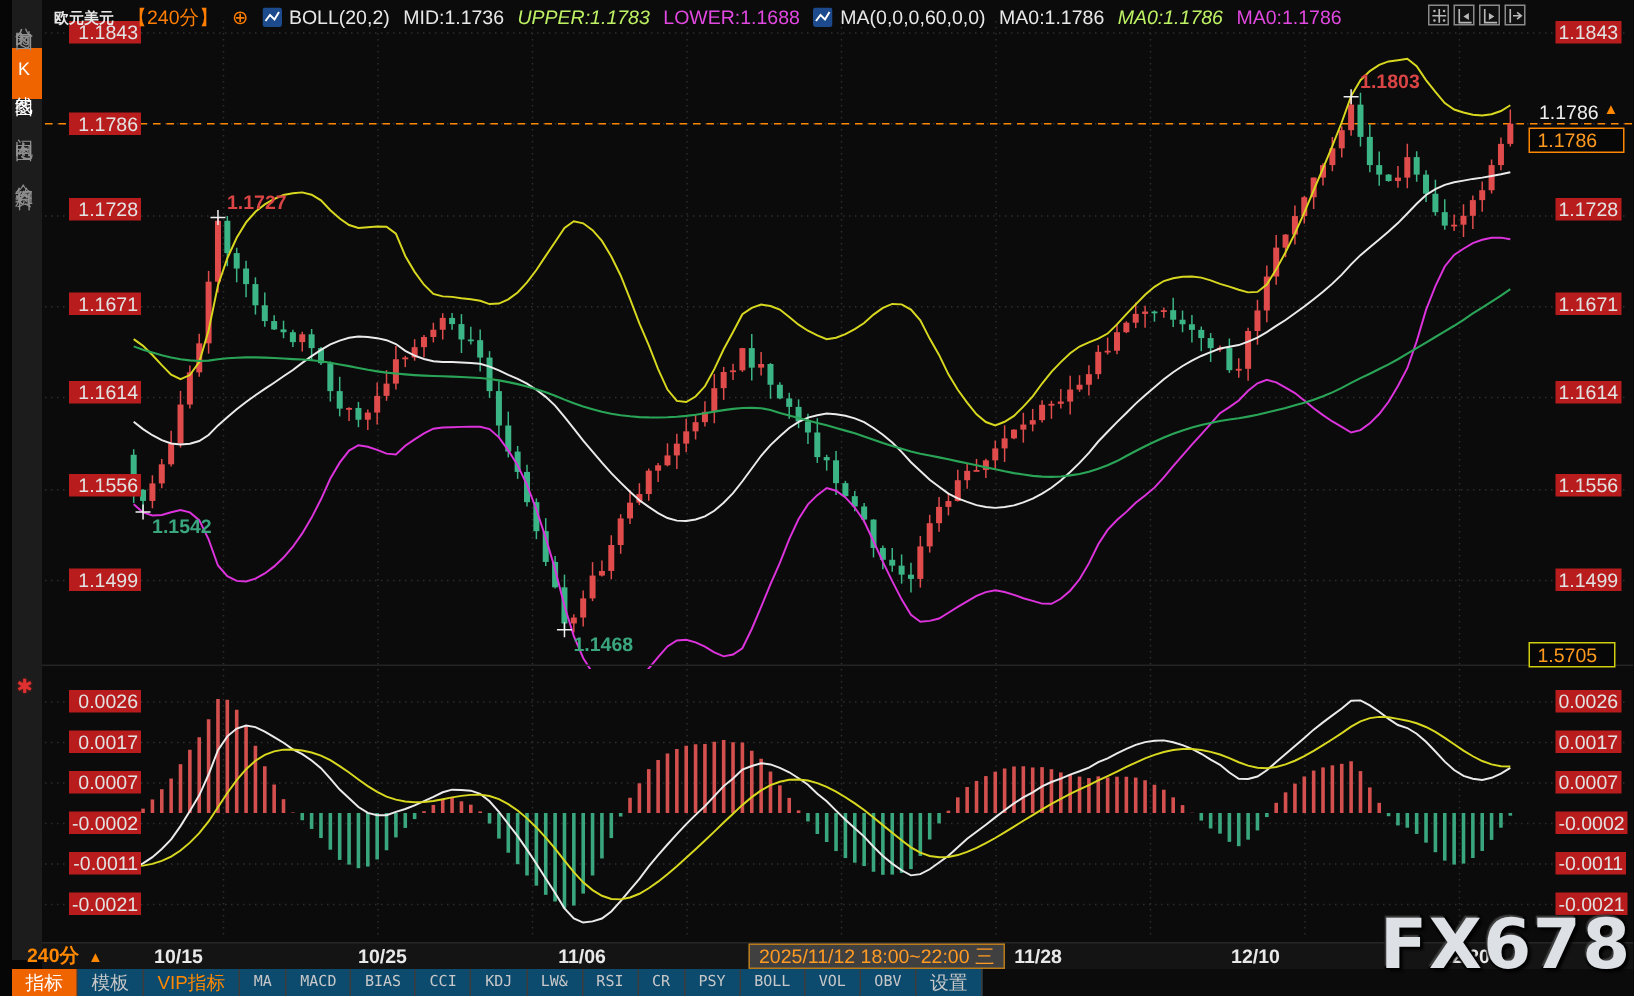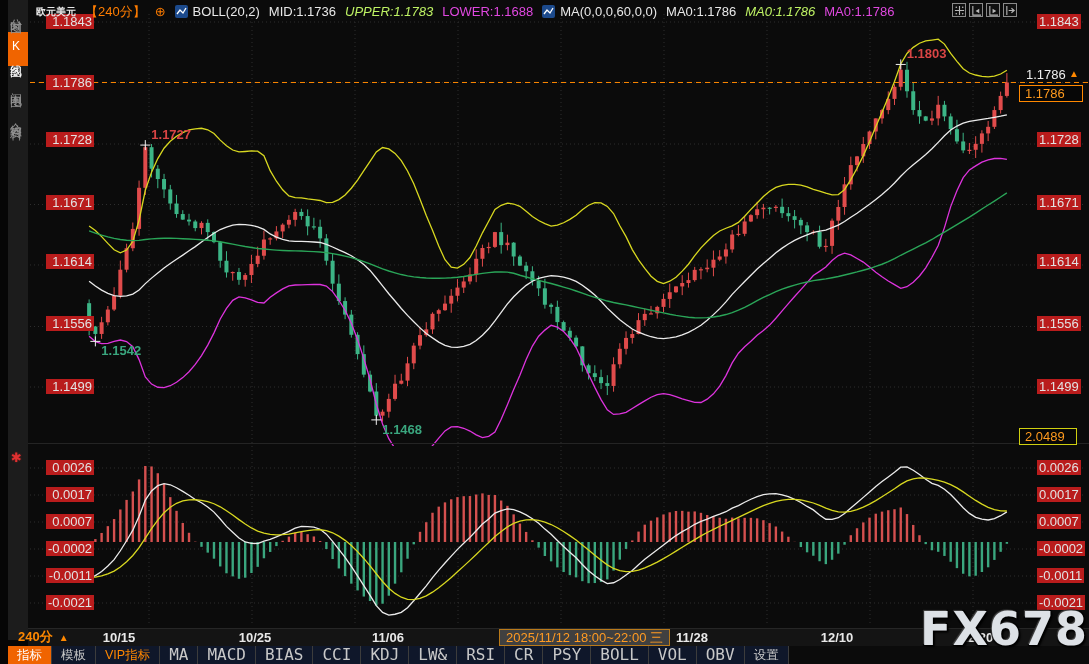--- a/index.html
+++ b/index.html
@@ -51,24 +51,24 @@
   .date-strip { position:absolute; left:28px; top:628px; width:1061px; height:18px; background:#141414;
                 border-top:1px solid #262626; z-index:5; }
   .dlab { position:absolute; top:1px; transform:translateX(-50%); color:#e8e8e8; font-weight:bold;
           font-size:13px; line-height:16px; }
   .dhl { position:absolute; left:471px; top:0px; height:17px; line-height:15px; border:1px solid #b97a1a;
          background:#404040; color:#ff9a22; font-size:13px; padding:0 6px; }
   .period { position:absolute; left:2px; top:1px; color:#ff8800; font-weight:bold; font-size:13px;
             line-height:16px; cursor:pointer; z-index:6; }
   .period .up { font-size:10px; margin-left:6px; }
 
-  .tabbar { position:absolute; left:8px; top:646px; height:18px; z-index:6; display:flex; background:#0f172a; }
+  .tabbar { position:absolute; left:8px; top:646px; height:18px; z-index:6; display:flex; background:#0c4a6e; }
   .tab { height:18px; line-height:18px; padding:0 9px; font-size:12.5px; color:#c8c8c8;
          border-right:1px solid #3c3c3c; cursor:pointer; white-space:nowrap; }
-  .tab.en { font-family:"DejaVu Sans Mono","Liberation Mono",monospace; font-size:16px; }
+  .tab.en { font-family:"DejaVu Sans Mono","Liberation Mono",monospace; font-size:10px; }
   .tab.active { background:#f06400; color:#fff; }
   .tab.vip { color:#ff8800; }
 
   .watermark { position:absolute; left:920px; top:602px; z-index:8; font-size:46px; font-weight:bold;
                letter-spacing:1px; color:#dde1e6; font-family:"DejaVu Sans",sans-serif;
                text-shadow:2px 2px 2px #000,-1px -1px 1px #444,1px -1px 1px #000,-1px 1px 1px #000; }
 </style>
 </head>
 <body>
 
@@ -637,21 +637,21 @@
   <div class="lab r" style="top:14px">1.1843</div>
   <div class="lab r" style="top:132px">1.1728</div>
   <div class="lab r" style="top:195px">1.1671</div>
   <div class="lab r" style="top:254px">1.1614</div>
   <div class="lab r" style="top:316px">1.1556</div>
   <div class="lab r" style="top:379px">1.1499</div>
 
   <div class="badge-last">1.1786</div>
   <div class="badge-arrow">▲</div>
   <div class="badge-cur">1.1786</div>
-  <div class="badge-low">2.0489</div>
+  <div class="badge-low">1.5705</div>
 
   <div class="divider"></div>
 
   <div class="lab l" style="top:460px">0.0026</div>
   <div class="lab l" style="top:487px">0.0017</div>
   <div class="lab l" style="top:514px">0.0007</div>
   <div class="lab l" style="top:541px">-0.0002</div>
   <div class="lab l" style="top:568px">-0.0011</div>
   <div class="lab l" style="top:595px">-0.0021</div>
 

